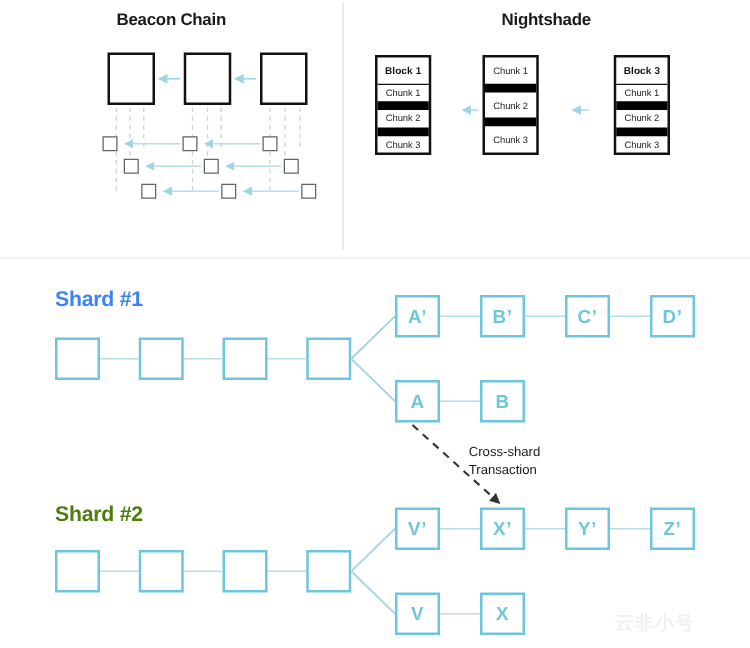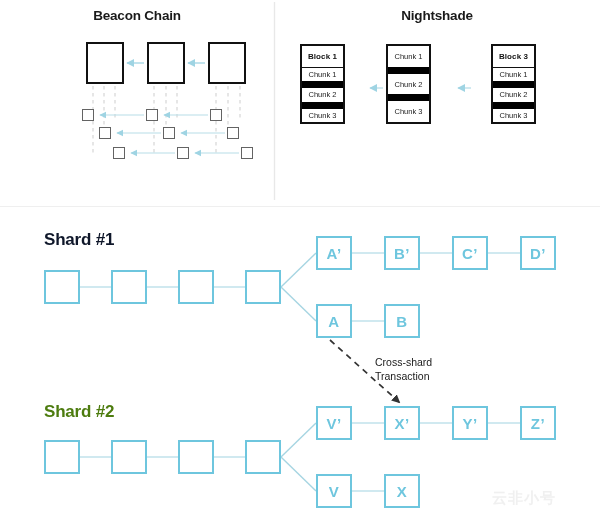--- a/index.html
+++ b/index.html
@@ -58,21 +58,21 @@
     text-align: center;
     font-size: 8.5px;
     font-weight: bold;
     color: #1a1a1a;
     white-space: nowrap;
   }
   .title-shard1 {
     left: 44px; top: 230px;
     font-size: 17px;
     font-weight: bold;
-    color: #0f172a;
+    color: #3b82f6;
   }
   .title-shard2 {
     left: 44px; top: 402px;
     font-size: 17px;
     font-weight: bold;
     color: #4d7c0f;
   }
 
   
   .beacon-block {

